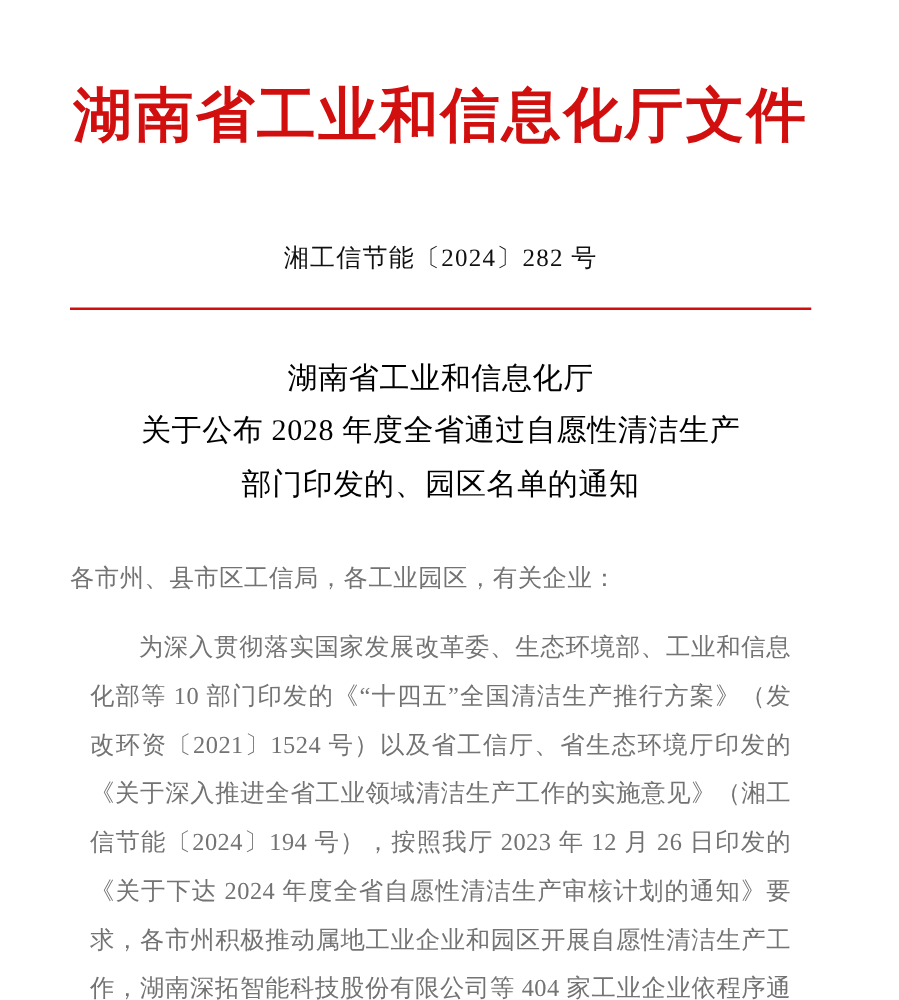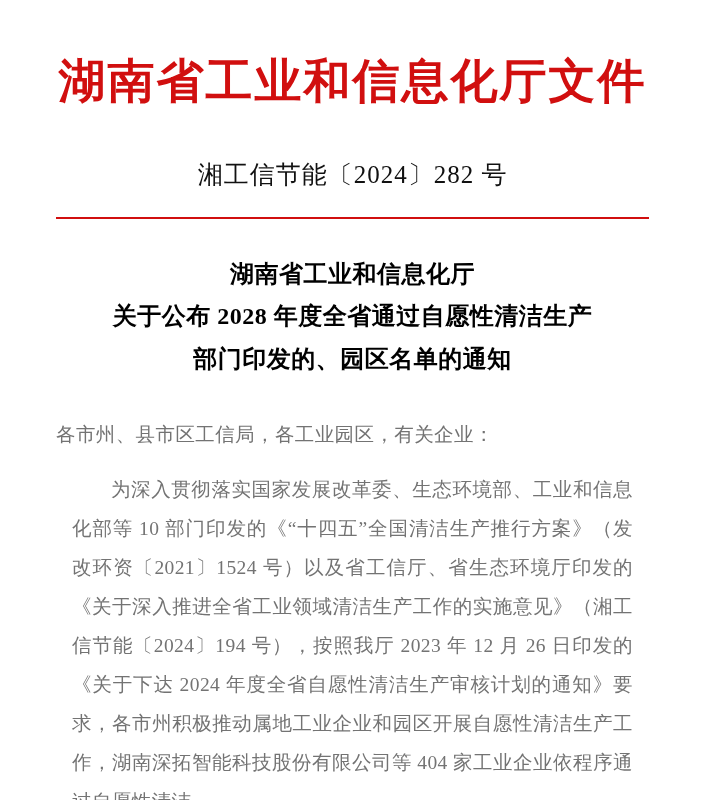--- a/index.html
+++ b/index.html
@@ -13,55 +13,55 @@
     overflow: hidden;
     font-family: "Liberation Serif", "DejaVu Serif", serif;
     color: #000000;
   }
   .page {
     position: relative;
     width: 705px;
     height: 800px;
     background: #ffffff;
     box-sizing: border-box;
-    padding: 4px 56px;
+    padding: 16px 56px;
   }
   .doc-header {
     text-align: center;
     padding-top: 48px;
   }
   .doc-header-title {
     color: #d10f0f;
     font-family: "Liberation Serif", "DejaVu Serif", serif;
     font-weight: bold;
     font-size: 47px;
     letter-spacing: 2px;
     line-height: 1.25;
     white-space: nowrap;
   }
   .doc-number {
     text-align: center;
-    margin-top: 47px;
-    font-size: 25px;
+    margin-top: 70px;
+    font-size: 20px;
     letter-spacing: 1px;
     color: #111;
   }
   .red-rule {
     margin: 26px auto 0 auto;
     width: 100%;
     height: 2px;
     background: #d10f0f;
   }
   .title-block {
     text-align: center;
     margin-top: 34px;
   }
   .title-line {
     font-size: 24px;
-    font-weight: bold;
+    font-weight: normal;
     line-height: 1.78;
     letter-spacing: 0.5px;
     color: #000;
   }
   .body-block {
     margin-top: 34px;
     font-size: 19.5px;
     line-height: 2.0;
     letter-spacing: 0.4px;
     color: #737373;

